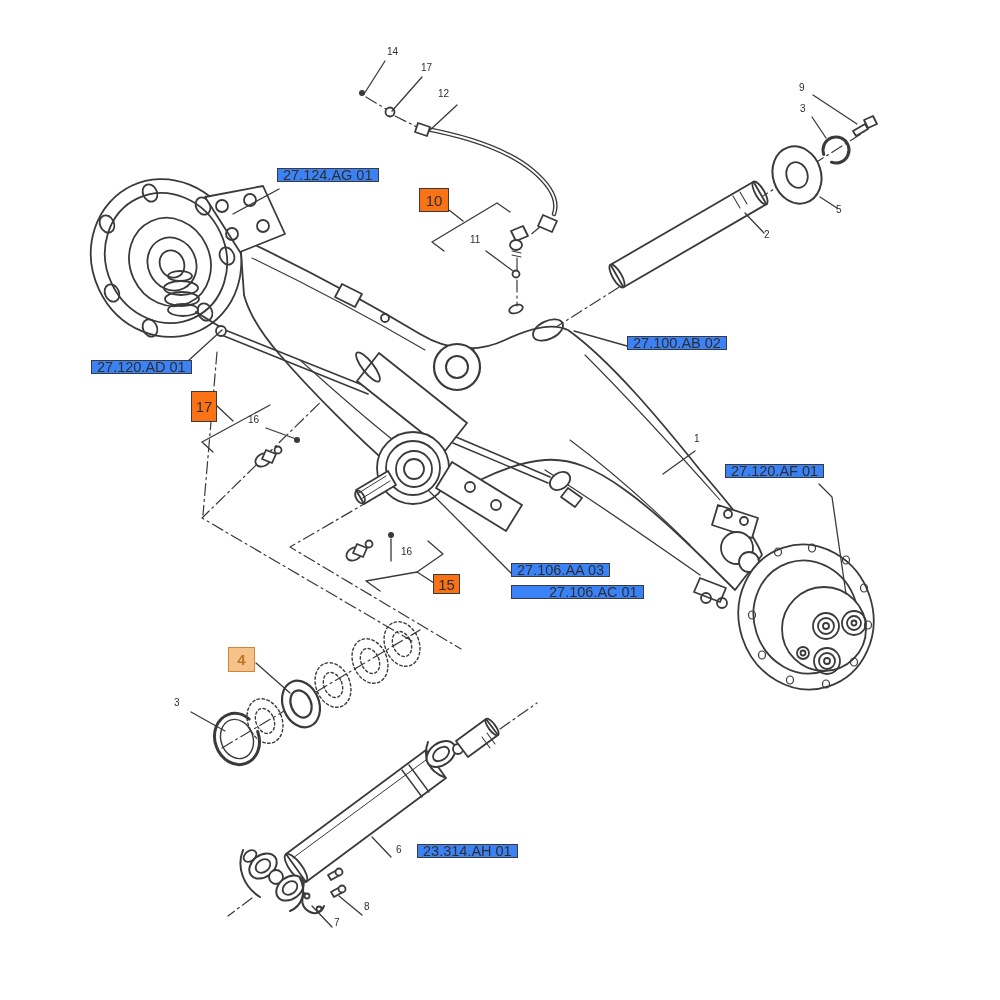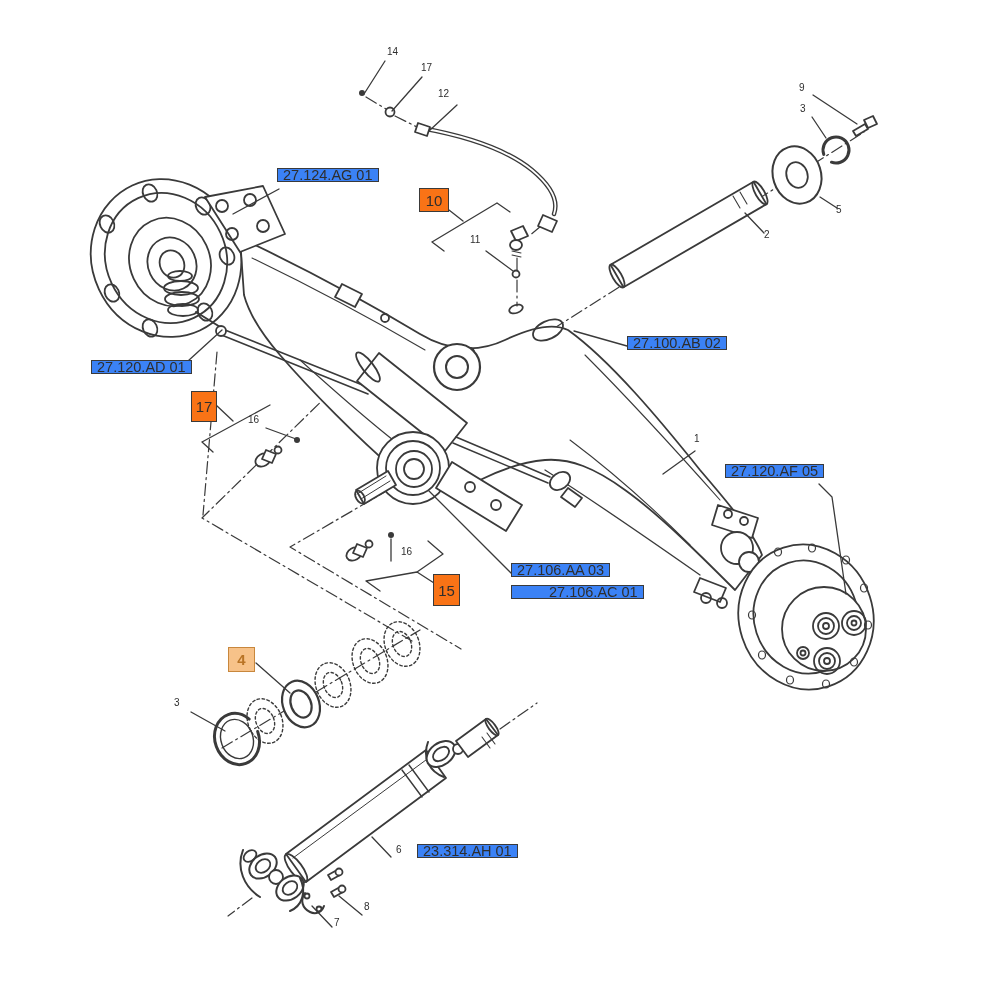--- a/index.html
+++ b/index.html
@@ -289,23 +289,23 @@
       <div class="callout" style="left: 462px; top: 234px; margin-left: 8px;">11</div>
       <div class="callout" style="left: 694px; top: 433px;">1</div>
       <div class="callout" style="left: 248px; top: 414px;">16</div>
       <div class="callout" style="left: 401px; top: 546px;">16</div>
       <div class="callout" style="left: 174px; top: 697px;">3</div>
       <div class="callout" style="left: 396px; top: 844px;">6</div>
       <div class="callout" style="left: 364px; top: 901px;">8</div>
       <div class="callout" style="left: 334px; top: 917px;">7</div>
       <div class="boxed" style="left: 419px; top: 188px; width: 30px; height: 24px;">10</div>
       <div class="boxed" style="left: 191px; top: 391px; width: 26px; height: 31px;">17</div>
-      <div class="boxed" style="left: 433px; top: 574px; width: 27px; height: 32px;">15</div>
+      <div class="boxed" style="left: 433px; top: 574px; width: 27px; height: 20px;">15</div>
       <div class="boxed highlighted" style="left: 228px; top: 647px; width: 27px; height: 25px;">4</div>
       <div class="refbox" style="left: 277px; top: 168px;">27.124.AG 01</div>
       <div class="refbox" style="left: 91px; top: 360px;">27.120.AD 01</div>
       <div class="refbox" style="left: 627px; top: 336px; text-align: center;">27.100.AB 02</div>
-      <div class="refbox" style="left: 725px; top: 464px;">27.120.AF 05</div>
+      <div class="refbox" style="left: 725px; top: 464px;">27.120.AF 01</div>
       <div class="refbox" style="left: 511px; top: 563px;">27.106.AA 03</div>
       <div class="refbox" style="left: 511px; top: 585px; padding-left: 37px;">27.106.AC 01</div>
       <div class="refbox" style="left: 417px; top: 844px;">23.314.AH 01</div>
     </div>
 </div>
 
 </body></html>

